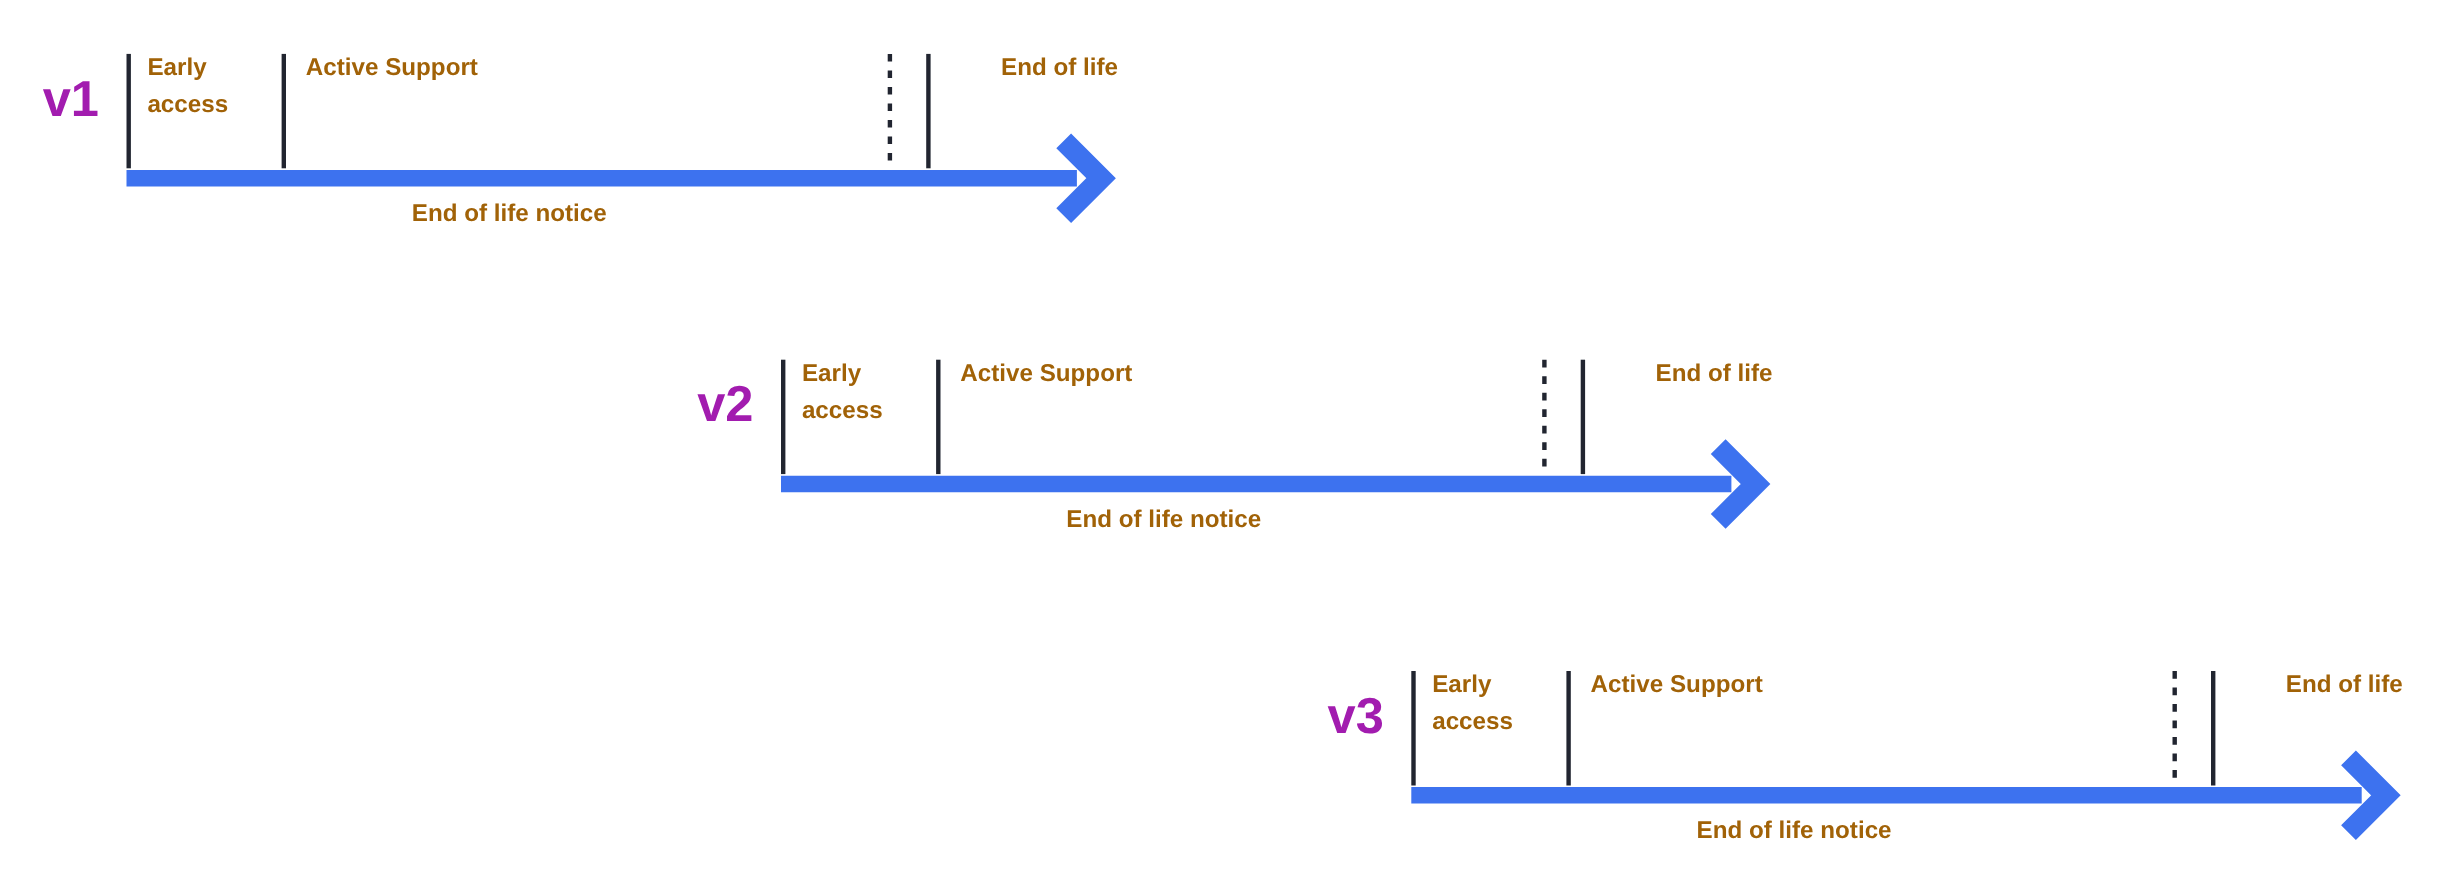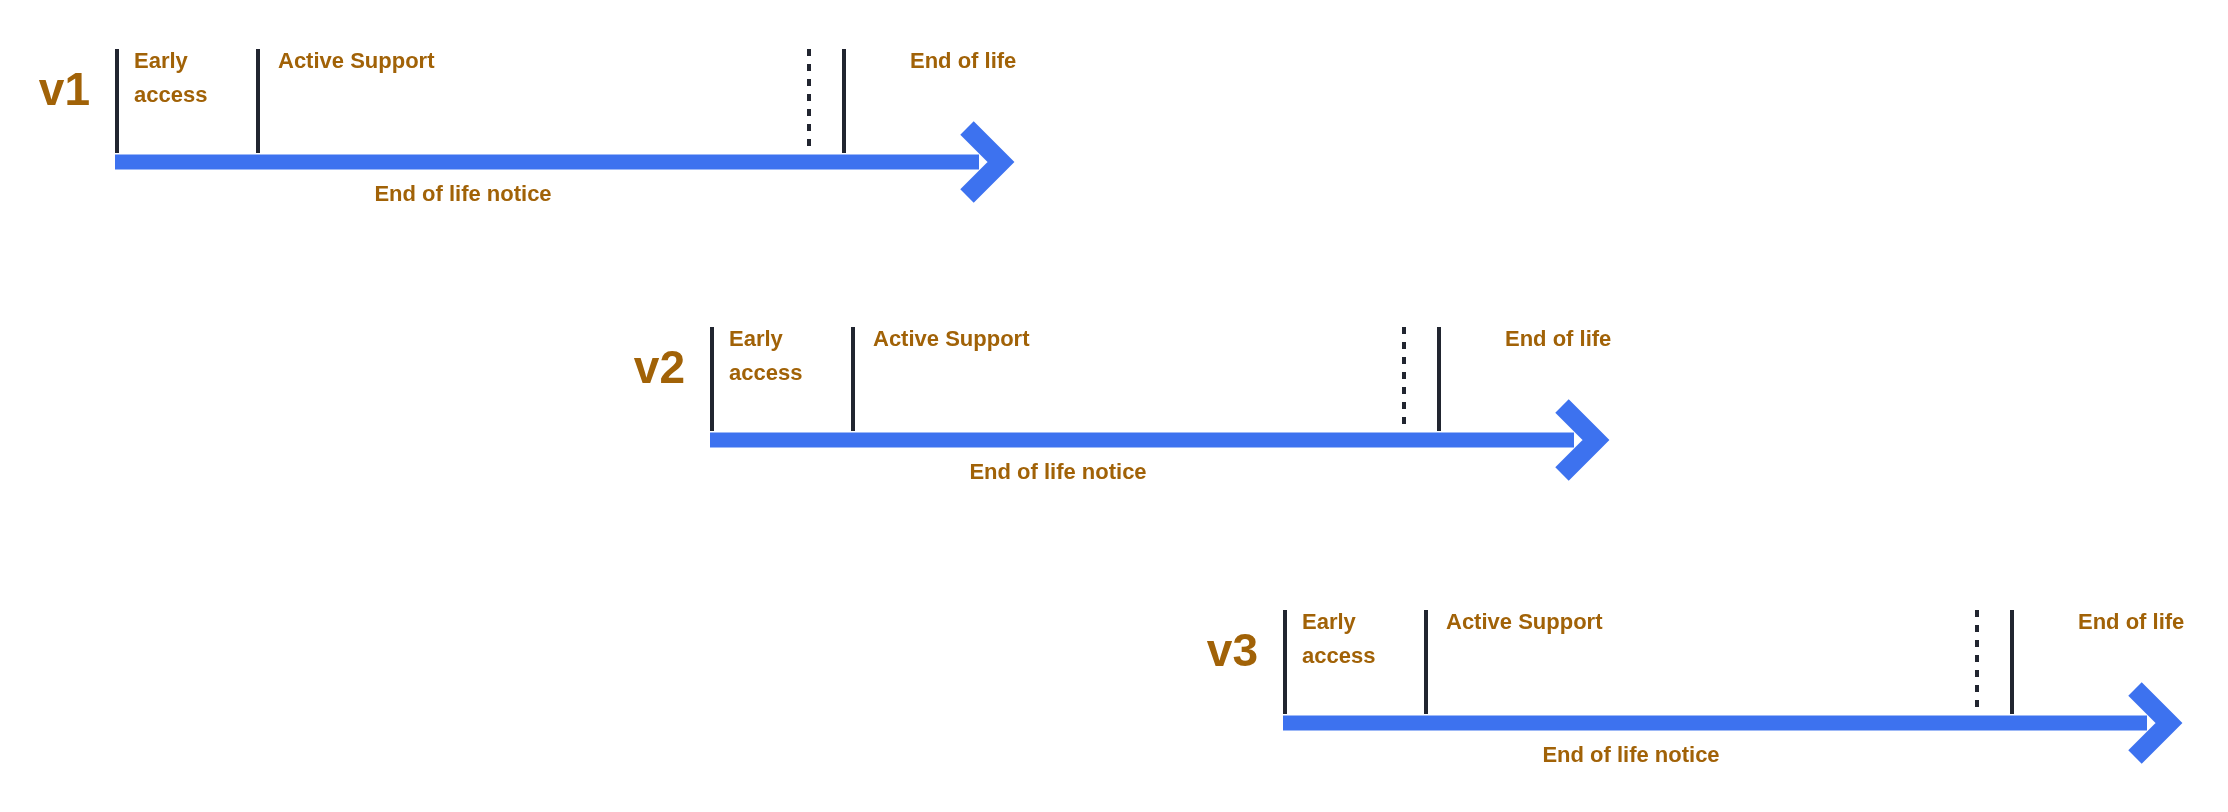--- a/index.html
+++ b/index.html
@@ -27,21 +27,21 @@
   .timeline.t3 { left: 1285px; top: 610px; }
 
   .version {
     position: absolute;
     right: 100%;
     margin-right: 27px;
     top: 17px;
     font-size: 46px;
     line-height: 46px;
     font-weight: 700;
-    color: #a16207;
+    color: #a21caf;
     white-space: nowrap;
   }
   svg.lines {
     position: absolute;
     left: -25px;
     top: -15px;
     width: 970px;
     height: 200px;
     overflow: visible;
   }

